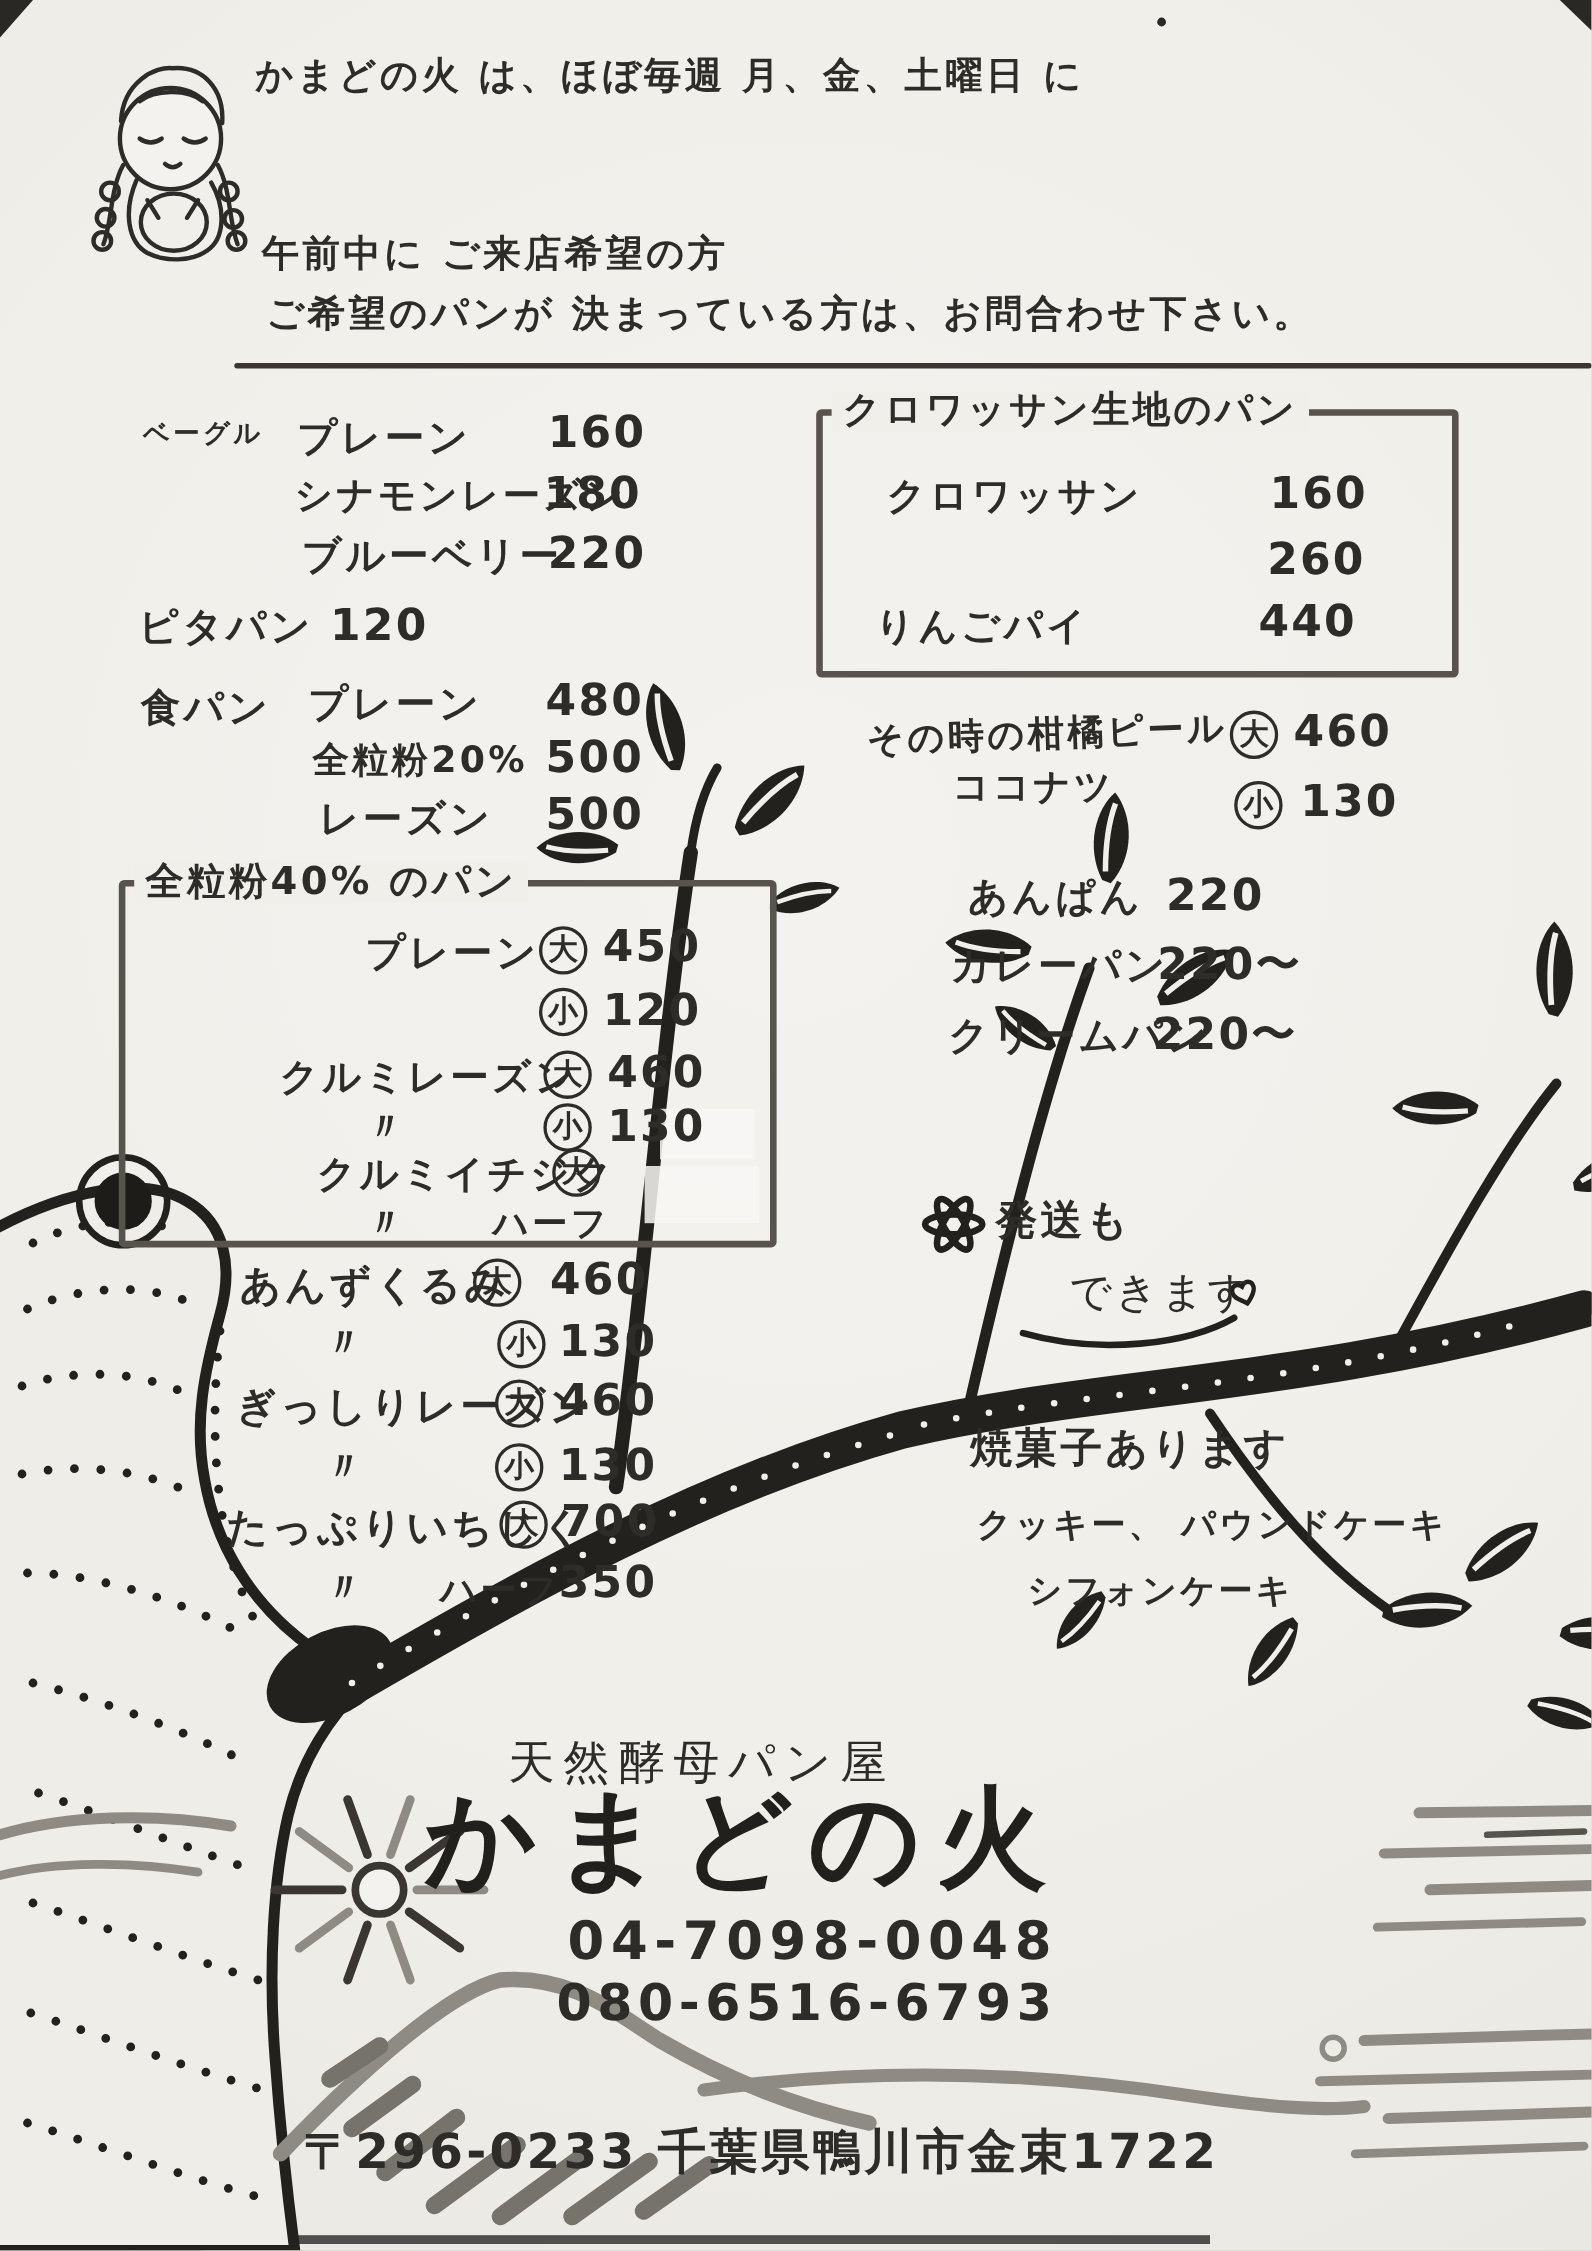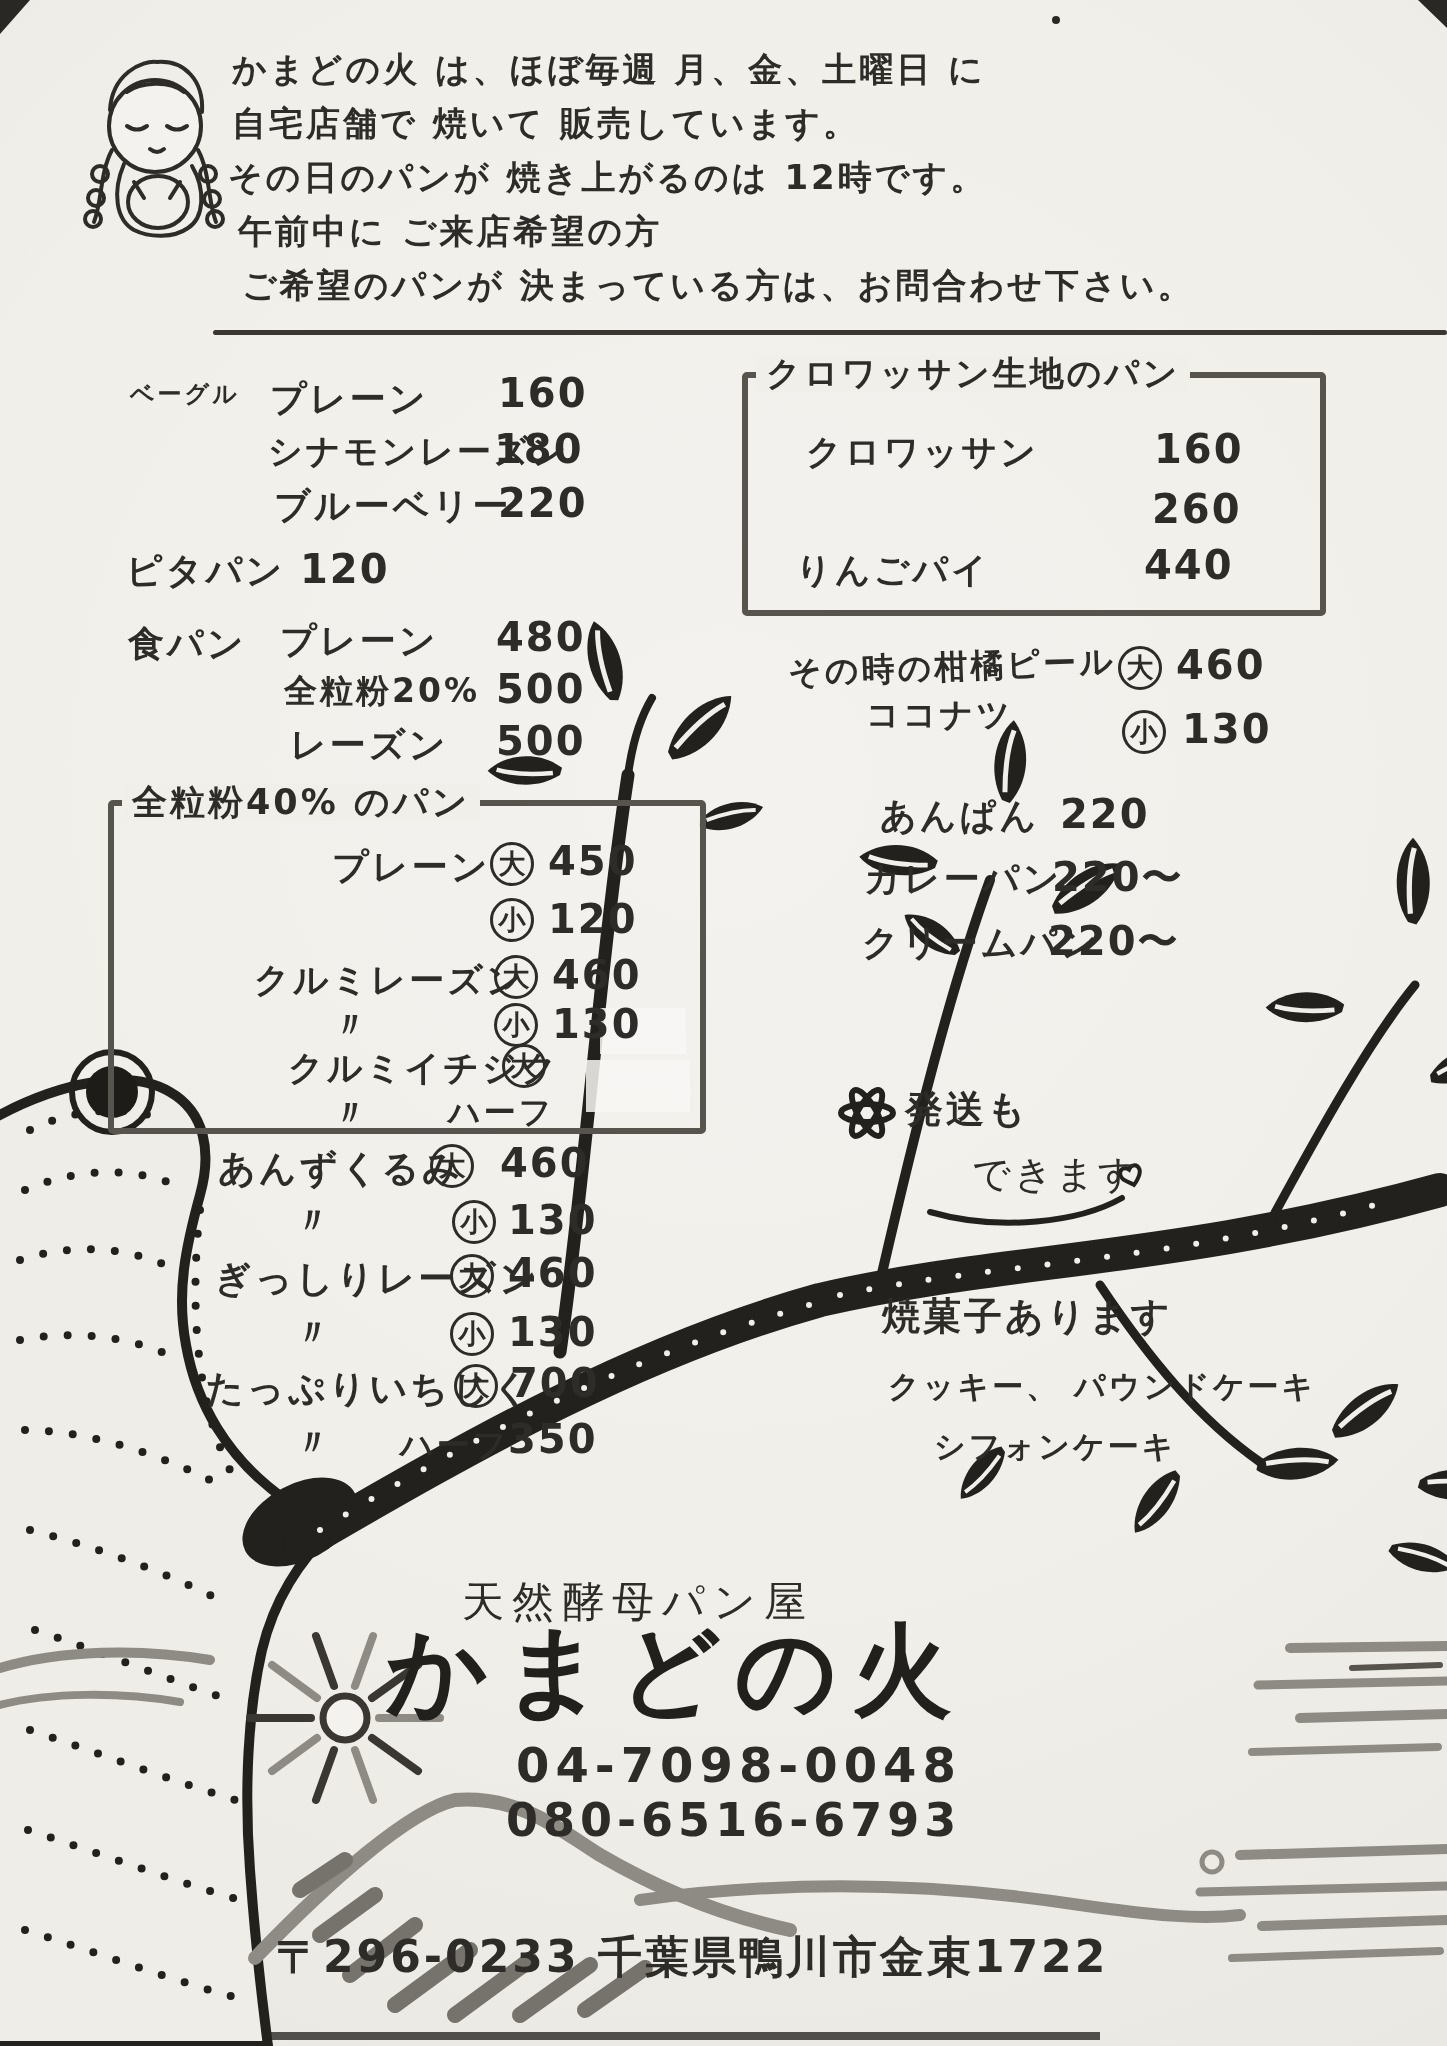--- a/index.html
+++ b/index.html
@@ -168,22 +168,20 @@
       <ellipse rx="26" ry="9" transform="rotate(60)"></ellipse>
       <ellipse rx="26" ry="9" transform="rotate(120)"></ellipse>
     </g>
     <g transform="translate(1118,1168) rotate(-18)" stroke="#23211e" stroke-width="4" fill="none">
       <path d="M0,8 C0,2 6,0 10,5 C14,0 20,2 20,8 C20,14 10,21 10,21 C6,16 0,14 0,8"></path>
     </g>
     <path d="M930,1212 C1000,1232 1080,1222 1122,1198" stroke="#23211e" stroke-width="6" fill="none" stroke-linecap="round"></path>
   </svg>
 
   <div class="t" style="left:232px;top:52px;font-size:34px">かまどの火 は、ほぼ毎週 月、金、土曜日 に</div>
-  <div class="t" style="left:232px;top:106px;font-size:34px">自宅店舗で 焼いて 販売しています。</div>
-  <div class="t" style="left:228px;top:160px;font-size:34px">その日のパンが 焼き上がるのは 12時です。</div>
   <div class="t" style="left:238px;top:214px;font-size:34px">午前中に ご来店希望の方</div>
   <div class="t" style="left:242px;top:268px;font-size:34px">ご希望のパンが 決まっている方は、お問合わせ下さい。</div>
   <div class="rule" style="left:213px;top:330px;width:1234px;height:5px"></div>
 
   <div class="t" style="left:130px;top:382px;font-size:24px">ベーグル</div>
   <div class="t" style="left:270px;top:380px;font-size:36px">プレーン</div>
   <div class="t price" style="left:498px;top:372px">160</div>
   <div class="t" style="left:268px;top:434px;font-size:34px">シナモンレーズン</div>
   <div class="t price" style="left:494px;top:428px">180</div>
   <div class="t" style="left:274px;top:487px;font-size:36px">ブルーベリー</div>

